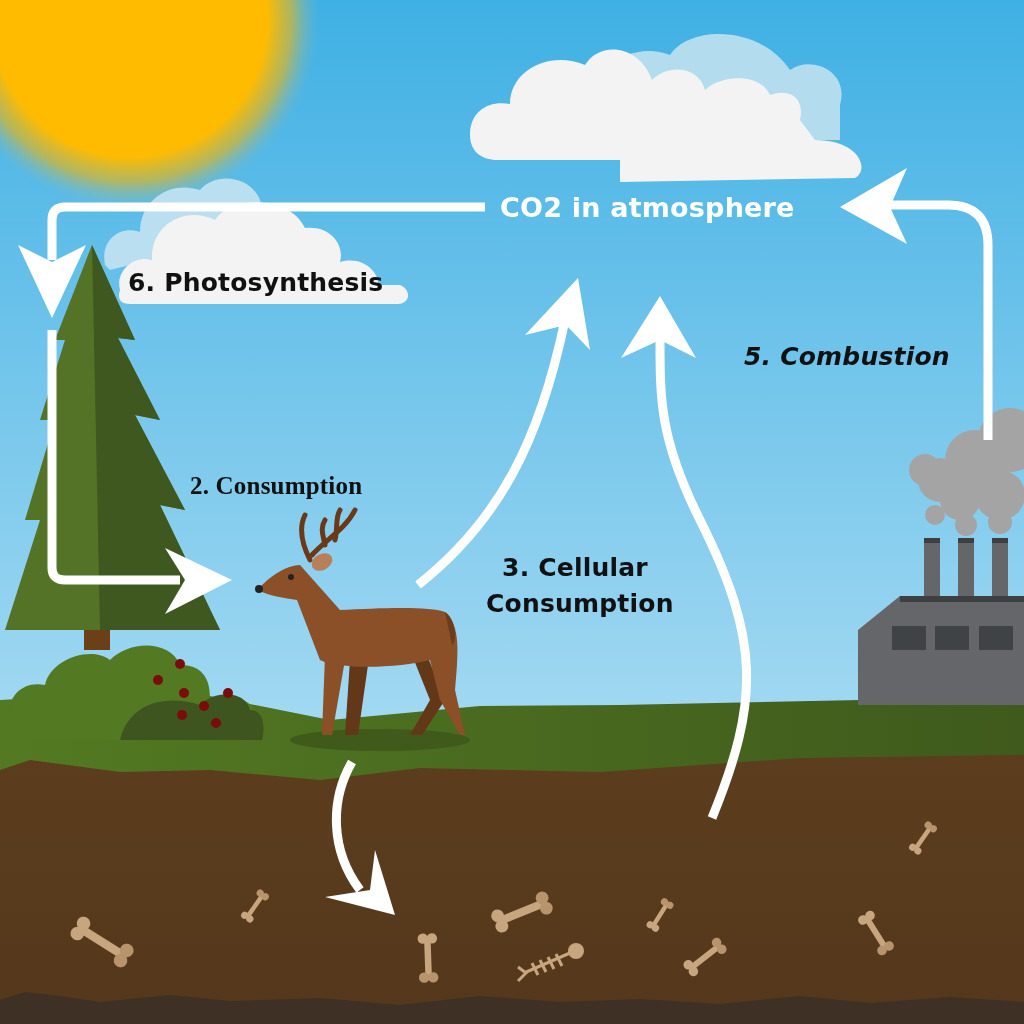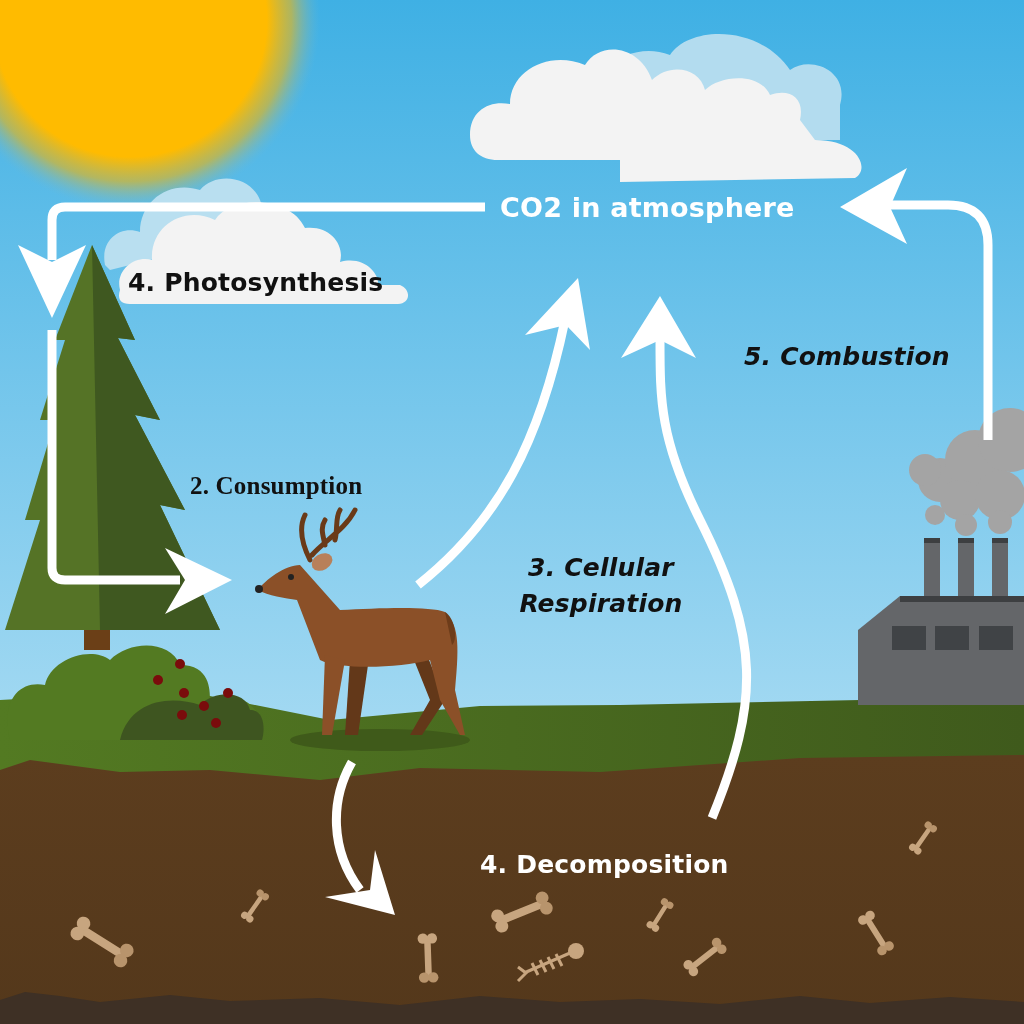--- a/index.html
+++ b/index.html
@@ -159,21 +159,20 @@
     <path d="M18 245 L52 318 L86 245 L52 262 Z"></path>
     <path d="M165 548 L232 580 L165 614 L185 580 Z"></path>
     <path d="M525 335 L578 278 L590 350 L566 325 Z"></path>
     <path d="M621 358 L660 296 L696 358 L660 340 Z"></path>
     <path d="M325 897 L395 915 L375 850 L370 890 Z"></path>
     <path d="M907 168 L840 207 L907 244 L890 207 Z"></path>
   </g>
 </svg>
 
 <div class="label white" style="left:500px; top:192px; font-size:27px;">CO2 in atmosphere</div>
-<div class="label" style="left:128px; top:268px;">4.  Photosynthesis</div>
+<div class="label" style="left:128px; top:268px;">6.  Photosynthesis</div>
 <div class="label" style="left:190px; top:472px;font-family:Liberation Serif, serif;">2. Consumption</div>
-<div class="label center" style="left:512px; top:550px; width:178px;font-style:italic;">
+<div class="label center" style="left:486px; top:550px; width:178px;">
   <div>3. Cellular</div>
-  <div>Respiration</div>
+  <div>Consumption</div>
 </div>
-<div class="label white" style="left:480px; top:850px;">4. Decomposition</div>
 <div class="label" style="left:744px; top:342px;font-style:italic;">5. Combustion</div>
 </div>
 
 </body></html>

